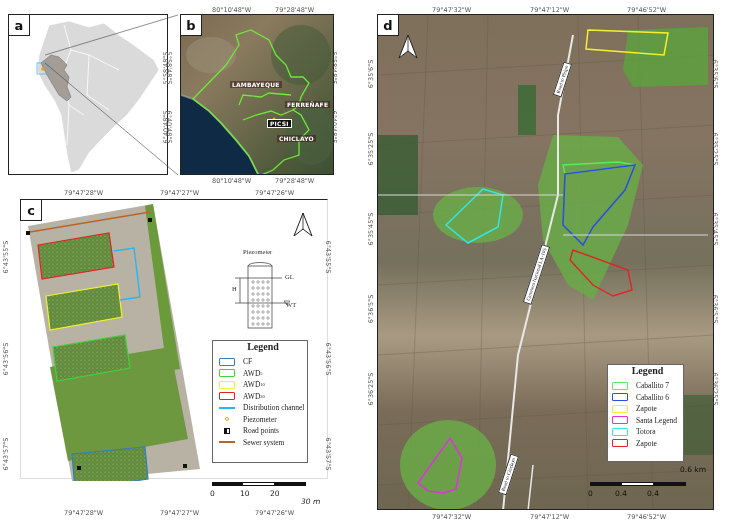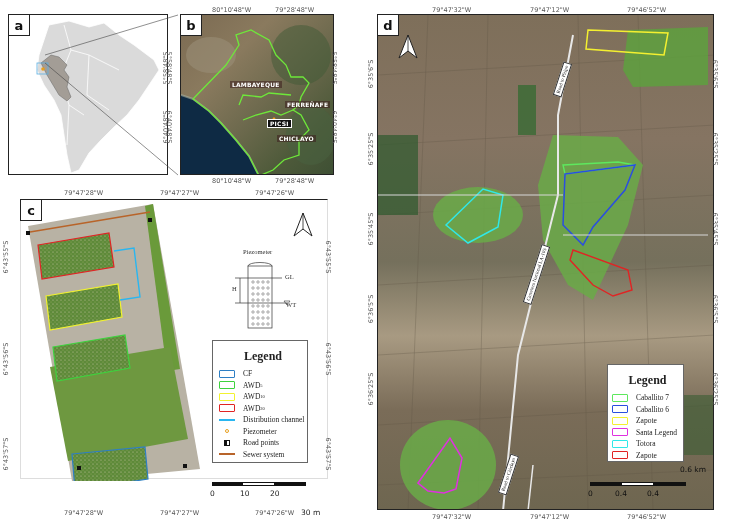--- a/index.html
+++ b/index.html
@@ -5,21 +5,21 @@
   * { box-sizing: border-box; margin: 0; padding: 0; }
   html, body { width: 729px; height: 524px; background: #ffffff; overflow: hidden; }
   body { position: relative; font-family: "Liberation Sans", sans-serif; color: #333; }
   .abs { position: absolute; }
   .tick { position: absolute; font-size: 6.5px; color: #555; font-family: "DejaVu Sans", sans-serif; white-space: nowrap; }
   .vtick { position: absolute; font-size: 6.5px; color: #555; font-family: "DejaVu Sans", sans-serif; white-space: nowrap; transform: rotate(-90deg); transform-origin: center center; }
   .vtick-r { transform: rotate(90deg); }
   .panel-label { position: absolute; background: #fff; border: 1.5px solid #222; font-weight: bold; font-size: 13px; width: 22px; height: 22px; display: flex; align-items: center; justify-content: center; font-family: "DejaVu Sans", sans-serif; color: #111; z-index: 5; }
   .frame { position: absolute; border: 1.5px solid #222; overflow: hidden; }
   .legend-box { position: absolute; background: #fff; border: 1px solid #666; font-family: "Liberation Serif", serif; color: #222; }
-  .legend-title { text-align: center; font-weight: bold; font-size: 12px; margin: 8px 0 4px; }
+  .legend-title { text-align: center; font-weight: bold; font-size: 10px; margin: 0 0 4px; }
   .leg-row { display: flex; align-items: center; height: 11.5px; font-size: 7.5px; }
   .leg-swatch { width: 16px; height: 8px; border: 1.5px solid; margin-right: 8px; border-radius: 1px; }
   .place { position: absolute; font-size: 6px; color: #fff; font-weight: bold; background: rgba(60,30,30,0.55); padding: 0 2px; font-family: "DejaVu Sans", sans-serif; letter-spacing: 0.2px; }
   .road-label { position: absolute; background: #fff; border: 1px solid #333; font-size: 5px; font-family: "Liberation Serif", serif; padding: 1px 2px; white-space: nowrap; transform: rotate(-72deg); transform-origin: center center; color: #111; }
   .scale-num { position: absolute; font-size: 7.5px; font-family: "DejaVu Sans", sans-serif; color: #222; }
 </style>
 </head>
 <body>
 
 <div class="frame" style="left:8px; top:14px; width:160px; height:161px; background:#fff;">
@@ -200,21 +200,21 @@
   <div class="leg-row">
     <span style="width:16px; height:2px; background:#b8642a; margin-right:8px;"></span>
     <span>Sewer system</span>
   </div>
 </div>
 
 <div class="abs" style="left:212px; top:482px; width:94px; height:4px; border:1px solid #111; background:linear-gradient(90deg,#111 0 33%,#fff 33% 66%,#111 66% 100%);"></div>
 <div class="scale-num" style="left:210px; top:489px;">0</div>
 <div class="scale-num" style="left:240px; top:489px;">10</div>
 <div class="scale-num" style="left:270px; top:489px;">20</div>
-<div class="scale-num" style="left:301px; top:508px;">30 m</div>
+<div class="scale-num" style="left:301px; top:497px;font-style:italic;">30 m</div>
 
 <div class="tick" style="left:64px; top:509px;">79°47'28"W</div>
 <div class="tick" style="left:160px; top:509px;">79°47'27"W</div>
 <div class="tick" style="left:255px; top:509px;">79°47'26"W</div>
 <div class="vtick" style="left:-10px; top:253px;">6°43'55"S</div>
 <div class="vtick" style="left:-10px; top:355px;">6°43'56"S</div>
 <div class="vtick" style="left:-10px; top:450px;">6°43'57"S</div>
 <div class="vtick vtick-r" style="left:312px; top:253px;">6°43'55"S</div>
 <div class="vtick vtick-r" style="left:312px; top:355px;">6°43'56"S</div>
 <div class="vtick vtick-r" style="left:312px; top:450px;">6°43'57"S</div>

